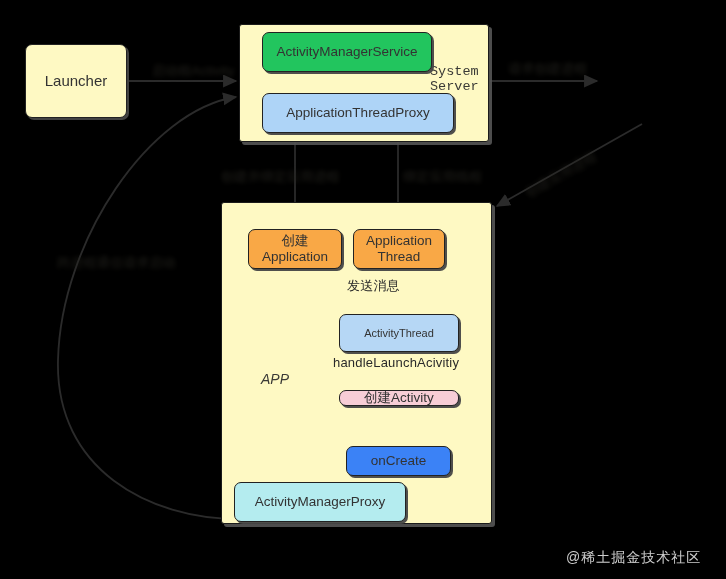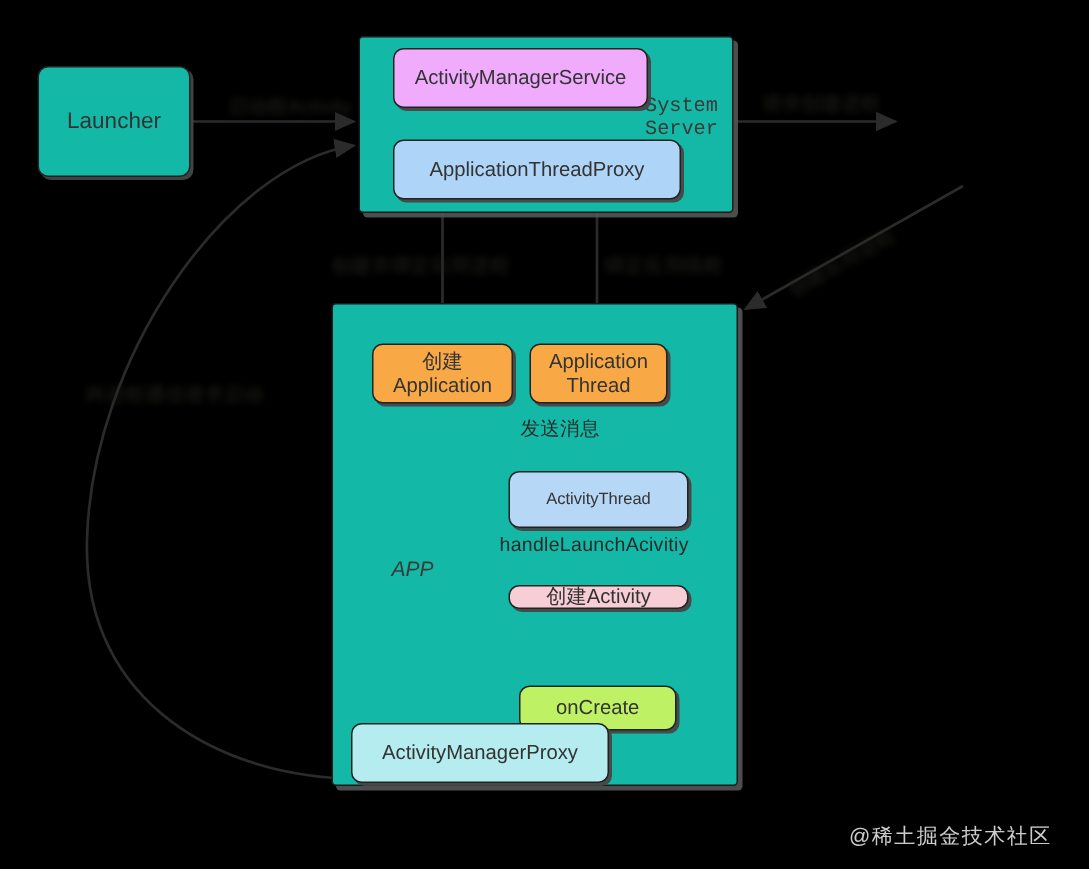--- a/index.html
+++ b/index.html
@@ -36,27 +36,27 @@
     line-height: 1.18;
     white-space: pre-line;
   }
   .container-node {
     position: absolute;
     box-sizing: border-box;
     border: 1.6px solid #1b1b1b;
     border-radius: 3px;
     box-shadow: 3px 3px 0 rgba(85,85,85,0.9);
   }
-  .cream   { background: #14b8a6; }
-  .cyan    { background: #f0abfc; }
+  .cream   { background: #fef9c3; }
+  .cyan    { background: #22c55e; }
   .lightblue { background: #aed4f7; }
   .orange  { background: #f9a846; }
   .paleblue { background: #b6d7f5; }
   .pink    { background: #f7cdd6; }
-  .blue    { background: #bef264; margin-top: 11px; }
+  .blue    { background: #3b82f6; }
   .aqua    { background: #b4ecef; }
 
   .edge-label {
     position: absolute;
     color: #2a2a2a;
     font-size: 13px;
     white-space: nowrap;
     letter-spacing: 0.2px;
   }
   .edge-label.blurred {

